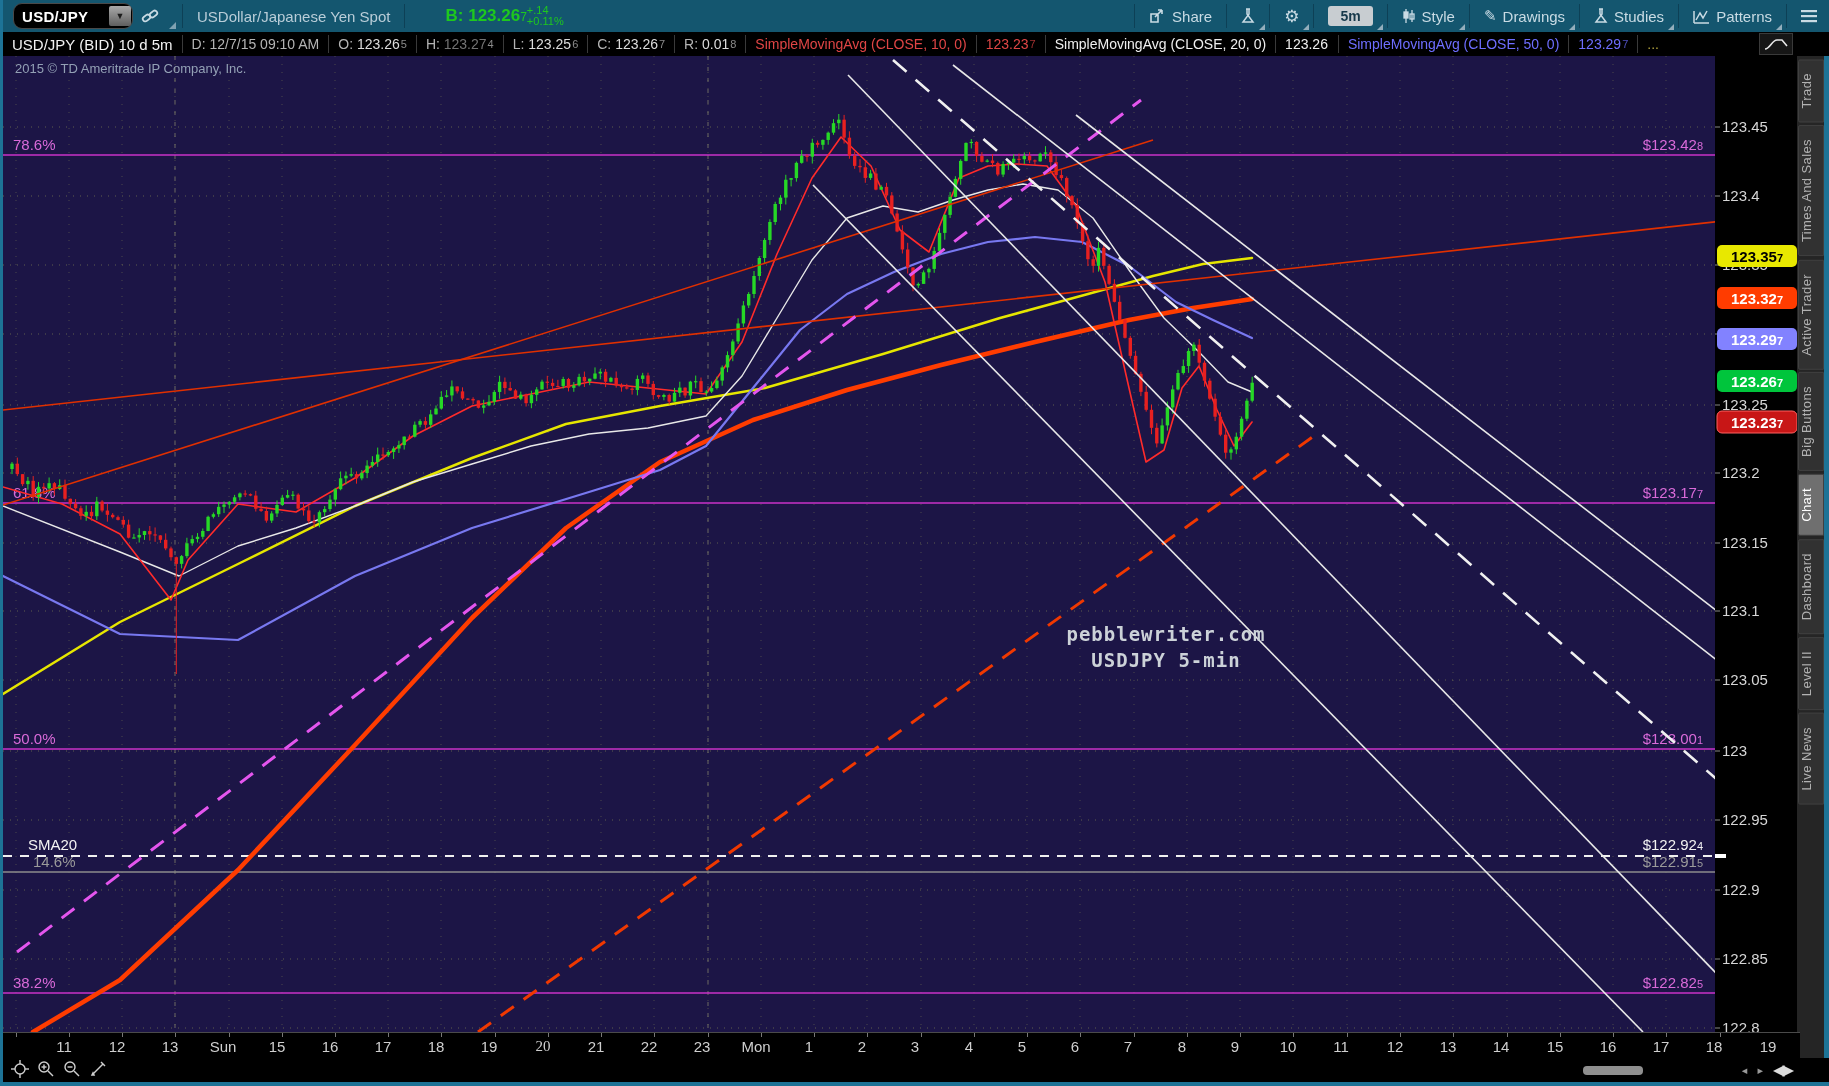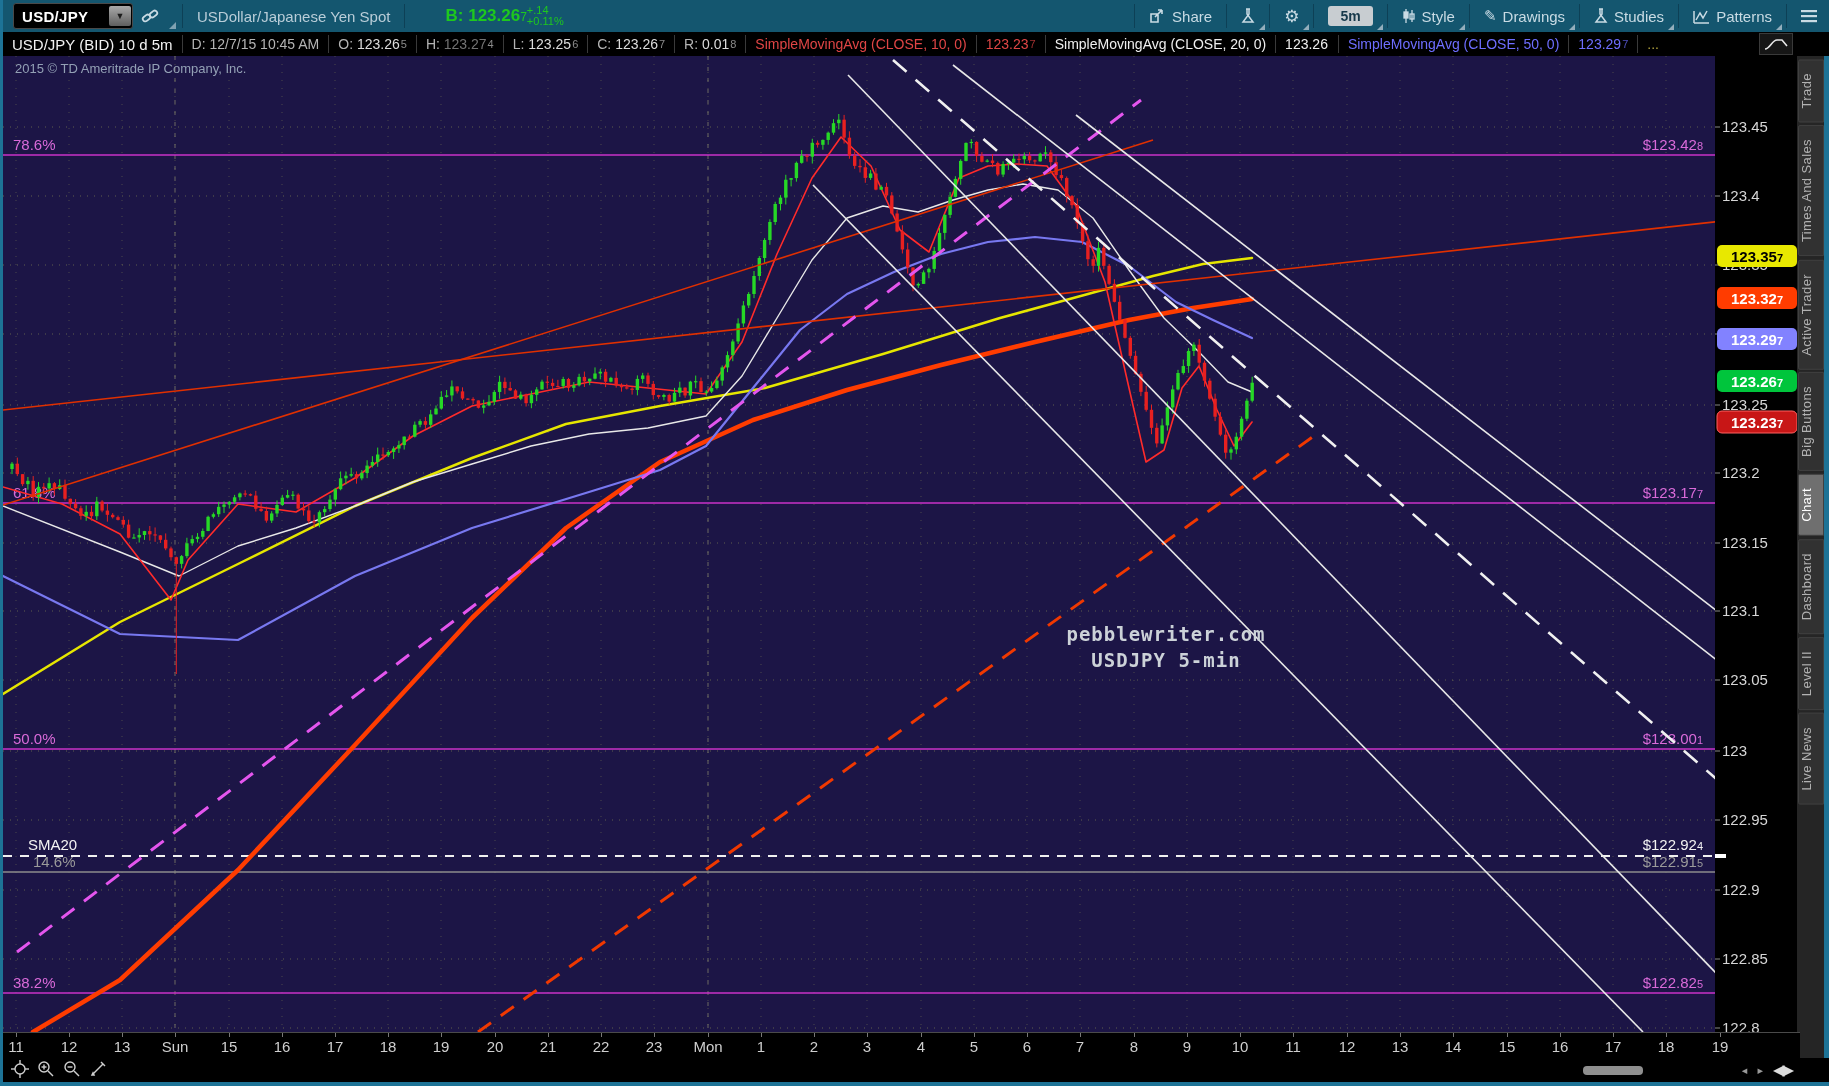--- a/index.html
+++ b/index.html
@@ -2,21 +2,21 @@
 <html><head>
 <meta charset="utf-8">
 <style>
   html,body{margin:0;padding:0;background:#000;}
   body{width:1829px;height:1086px;overflow:hidden;font-family:"Liberation Sans",sans-serif;-webkit-font-smoothing:antialiased;}
   #app{position:relative;width:1829px;height:1086px;background:#0b0b20;border-left:3px solid #1d7396;box-sizing:border-box;}
 
   
   #toolbar{position:absolute;left:0;top:0;width:100%;height:32px;background:#14566F;display:flex;align-items:center;color:#c9dbe4;font-size:15px;}
   .tb-sep{width:1px;height:24px;background:#0d4056;margin:0 2px;}
-  #symbol-box{display:flex;align-items:center;background:#000;border:1px solid #494949;border-radius:3px;margin-left:10px;height:24px;width:118px;justify-content:space-between;}
+  #symbol-box{display:flex;align-items:center;background:#000;border:1px solid #494949;border-radius:9px;margin-left:10px;height:24px;width:118px;justify-content:space-between;}
   #symbol-box .sym{color:#fff;font-weight:bold;font-size:15px;padding-left:8px;letter-spacing:.3px;}
   #symbol-arrow{width:22px;height:20px;margin-right:1px;background:linear-gradient(#a9a9a9,#5f5f5f);border-radius:2px;display:flex;align-items:center;justify-content:center;color:#1b1b1b;font-size:9px;}
   .tb-icon{margin:0 8px;display:flex;align-items:center;}
   .tb-btn{display:flex;align-items:center;gap:6px;padding:0 12px;height:32px;position:relative;white-space:nowrap;}
   .tb-btn.dd::after{content:"";position:absolute;right:2px;bottom:2px;border-left:6px solid transparent;border-bottom:6px solid #93aebc;}
   #tf-btn{background:#c8cdd1;color:#17394b;font-weight:bold;border-radius:3px;padding:2px 12px;font-size:14px;}
   #tb-right{margin-left:auto;display:flex;align-items:center;height:20px;}
   #bid-group{display:flex;align-items:baseline;margin-left:14px;padding-left:24px;}
   #bid-group .b{color:#1ec81e;font-weight:bold;font-size:17px;}
   #bid-group .b .sub{font-size:12px;font-weight:normal;}
@@ -39,21 +39,21 @@
   
   #chart-svg{position:absolute;left:0;top:56px;}
 
   
   #sidebar{position:absolute;right:0;top:56px;width:32px;height:1030px;background:#252525;border-right:5px solid #1d7396;box-sizing:border-box;display:flex;flex-direction:column;align-items:center;}
   .side-tab{writing-mode:vertical-rl;transform:rotate(180deg);background:#313131;border:1px solid #404040;color:#b2b2b2;font-size:13px;padding:13px 0;width:24px;text-align:center;margin-top:3px;border-radius:0 2px 2px 0;letter-spacing:.4px;}
   .side-tab.active{background:#6f6f6f;color:#fff;}
 
   
   #timeaxis{position:absolute;left:0;top:1032px;width:1797px;height:26px;background:#000;border-top:1px solid #4a4a4a;}
-  .t-label{position:absolute;top:5px;transform:translateX(-50%);color:#cfcfcf;font-size:15px;}
+  .t-label{position:absolute;top:5px;transform:translateX(-50%);color:#cfcfcf;font-size:15px;margin-left:48px;}
   .t-tick{position:absolute;top:0;width:1px;height:4px;background:#777;}
 
   
   #bottombar{position:absolute;left:0;top:1058px;width:1829px;height:24px;background:#000;}
   .bb-icon{position:absolute;top:2px;}
   #scroll-thumb{position:absolute;left:1580px;top:8px;width:60px;height:9px;border-radius:4px;background:#8f8f8f;}
   #bb-right{position:absolute;right:40px;top:3px;display:flex;align-items:center;gap:10px;color:#9a9a9a;font-size:11px;}
   #bb-right .jump{color:#dcdcdc;font-size:15px;letter-spacing:-2px;}
   #bottom-edge{position:absolute;left:0;top:1082px;width:1829px;height:4px;background:#1d7396;}
 </style>
@@ -151,21 +151,21 @@
           </svg>
       </div>
     </div>
   </div>
 
   <div id="dataheader">
     <div class="h2cell title">
         <span>USD/JPY (BID) 10 d 5m</span>
       </div>
     <div class="h2cell">
-        <span>D: 12/7/15 10:45 AM</span>
+        <span>D: 12/7/15 09:10 AM</span>
       </div>
     <div class="h2cell"><span>O:</span>&nbsp;<span style="color:#dcdcdc">123.26</span><span class="sub">5</span></div>
     <div class="h2cell"><span>H:</span>&nbsp;<span style="color:#737373">123.27</span><span class="sub">4</span></div>
     <div class="h2cell"><span>L:</span>&nbsp;<span style="color:#dcdcdc">123.25</span><span class="sub">6</span></div>
     <div class="h2cell"><span>C:</span>&nbsp;<span style="color:#dcdcdc">123.26</span><span class="sub">7</span></div>
     <div class="h2cell"><span>R:</span>&nbsp;<span style="color:#dcdcdc">0.01</span><span class="sub">8</span></div>
     <div class="h2cell red">
         <span>SimpleMovingAvg (CLOSE, 10, 0)</span>
       </div>
     <div class="h2cell red">
@@ -841,21 +841,21 @@
       <span class="t-label" style="left: 226px;">15</span>
       <div class="t-tick" style="left: 279px;"></div>
       <span class="t-label" style="left: 279px;">16</span>
       <div class="t-tick" style="left: 332px;"></div>
       <span class="t-label" style="left: 332px;">17</span>
       <div class="t-tick" style="left: 385px;"></div>
       <span class="t-label" style="left: 385px;">18</span>
       <div class="t-tick" style="left: 438px;"></div>
       <span class="t-label" style="left: 438px;">19</span>
       <div class="t-tick" style="left: 492px;"></div>
-      <span class="t-label" style="left: 492px;">20</span>
+      <span class="t-label" style="left: 492px; font-family: Liberation Serif, serif;">20</span>
       <div class="t-tick" style="left: 545px;"></div>
       <span class="t-label" style="left: 545px;">21</span>
       <div class="t-tick" style="left: 598px;"></div>
       <span class="t-label" style="left: 598px;">22</span>
       <div class="t-tick" style="left: 651px;"></div>
       <span class="t-label" style="left: 651px;">23</span>
       <div class="t-tick" style="left: 705px;"></div>
       <span class="t-label" style="left: 705px;">Mon</span>
       <div class="t-tick" style="left: 758px;"></div>
       <span class="t-label" style="left: 758px;">1</span>

